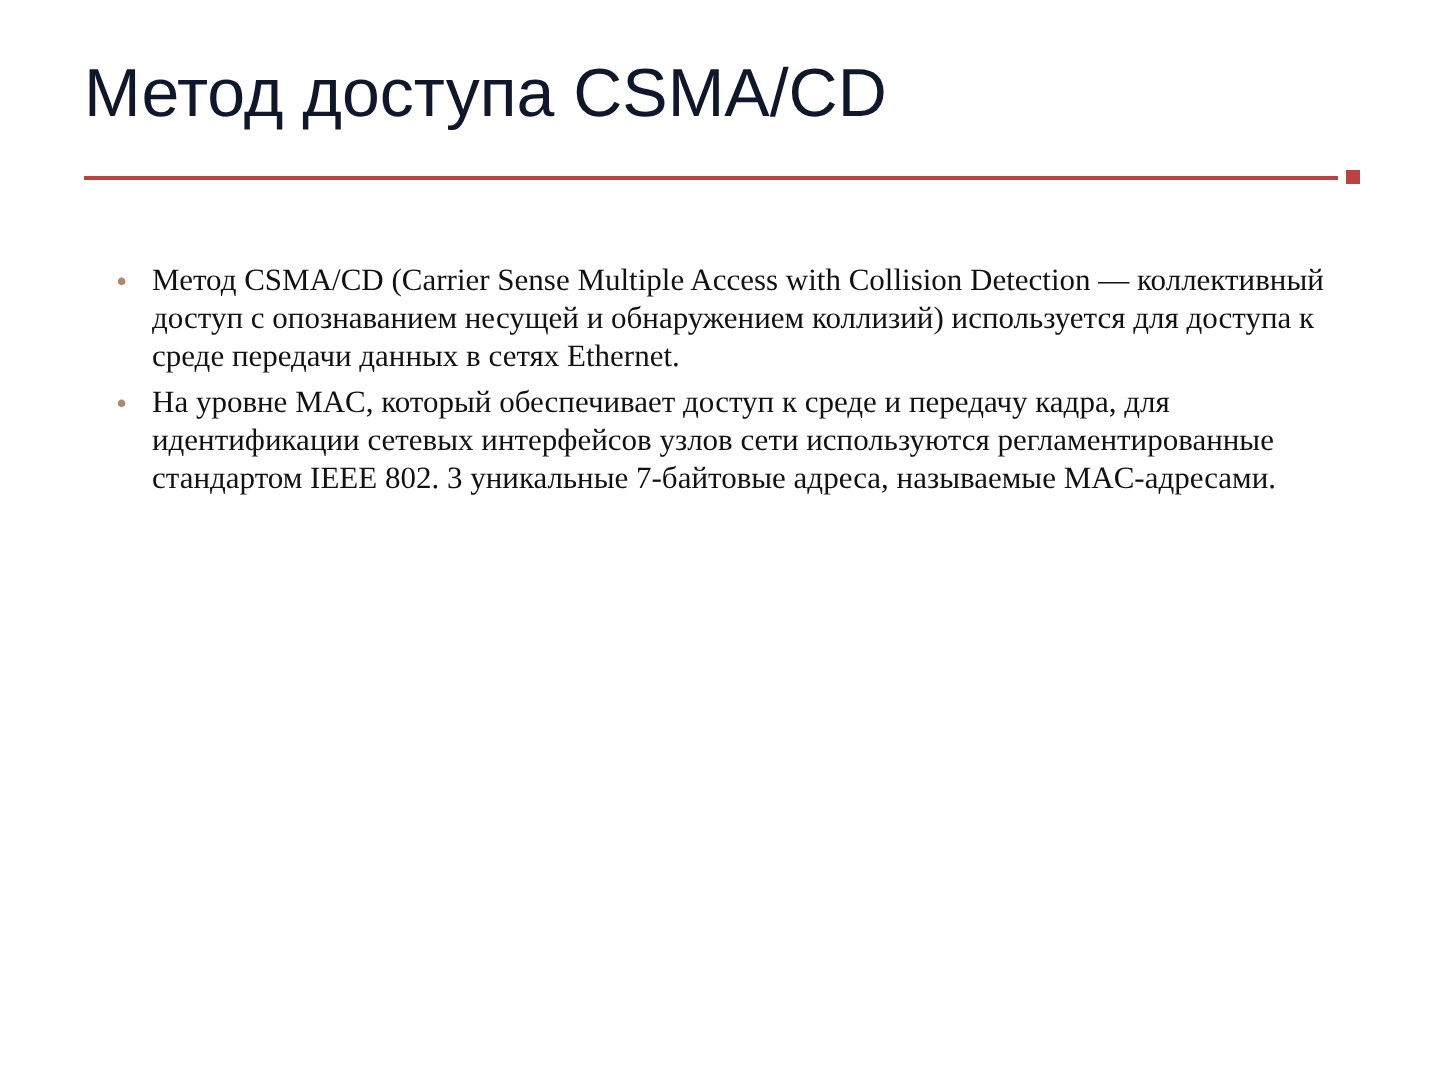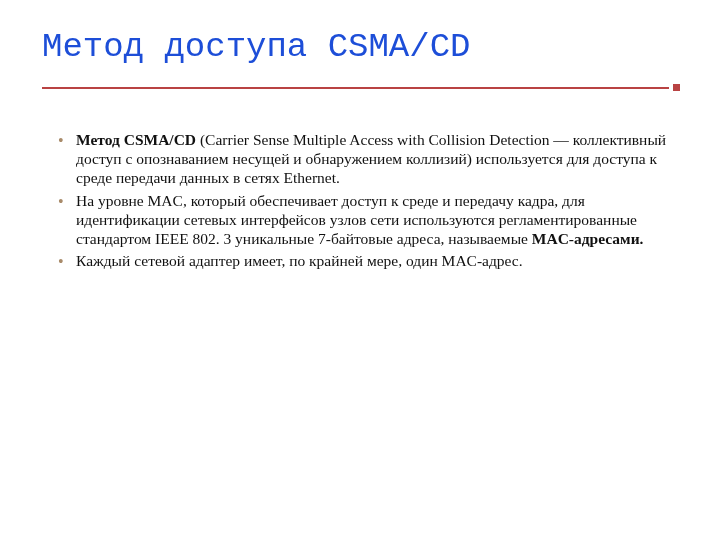--- a/index.html
+++ b/index.html
@@ -5,24 +5,24 @@
   * { margin: 0; padding: 0; box-sizing: border-box; }
   html, body { width: 720px; height: 540px; }
   body {
     background: #ffffff;
     font-family: Georgia, 'Times New Roman', serif;
     color: #1a1a1a;
     padding: 28px 40px 28px 42px;
     position: relative;
   }
   .title {
-    font-family: Liberation Mono, monospace;
+    font-family: Liberation Sans, sans-serif;
     font-size: 34px;
     font-weight: 400;
-    color: #1d4ed8;
+    color: #0f172a;
     letter-spacing: 0px;
     margin-bottom: 18px;
   }
   .rule-wrap {
     display: flex;
     align-items: center;
     gap: 4px;
     margin-bottom: 40px;
   }
   .rule-line {
@@ -49,37 +49,34 @@
     font-family: Georgia, 'Times New Roman', serif;
   }
   li::before {
     content: "•";
     position: absolute;
     left: -18px;
     top: 0;
     color: #a98b6a;
     font-size: 16px;
   }
-  .b { font-weight: 700; }
+  .b { font-weight: 400; }
 </style>
 </head>
 <body>
 
 <h1 class="title">Метод доступа CSMA/CD</h1>
 
 <div class="rule-wrap">
   <div class="rule-line"></div>
   <div class="rule-dot"></div>
 </div>
 
 <div class="content">
   <ul>
     <li>
       <span class="b">Метод CSMA/CD </span><span>(Carrier Sense Multiple Access with Collision Detection — коллективный доступ с опознаванием несущей и обнаружением коллизий) используется для доступа к среде передачи данных в сетях Ethernet.</span>
     </li>
     <li>
       <span>На уровне MAC, который обеспечивает доступ к среде и передачу кадра, для идентификации сетевых интерфейсов узлов сети используются регламентированные стандартом IEEE 802. 3 уникальные 7-байтовые адреса, называемые </span><span class="b">MAC-адресами.</span>
     </li>
-    <li>
-      <span>Каждый сетевой адаптер имеет, по крайней мере, один MAC-адрес.</span>
-    </li>
   </ul>
 </div>
 
 </body></html>

